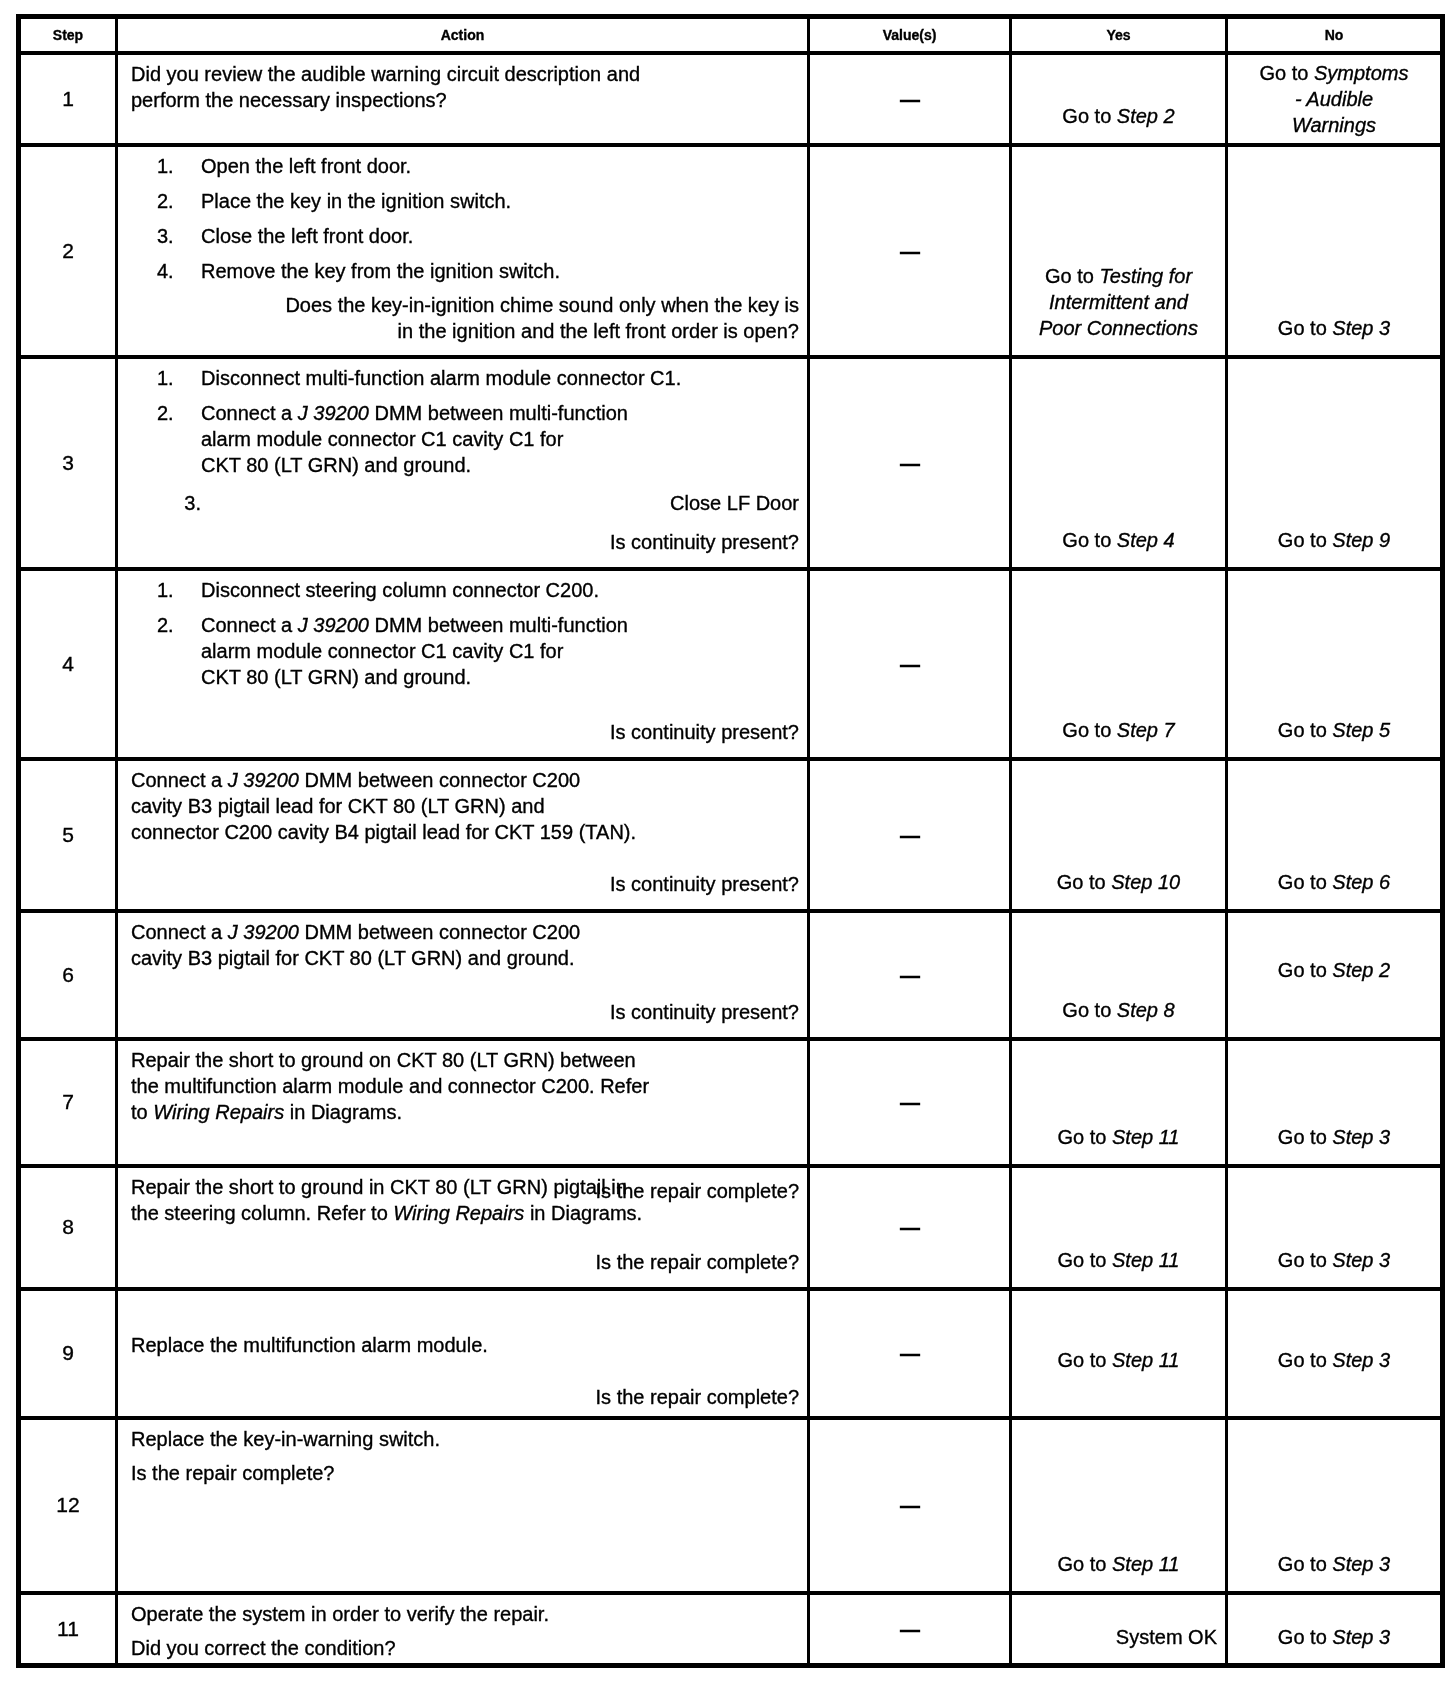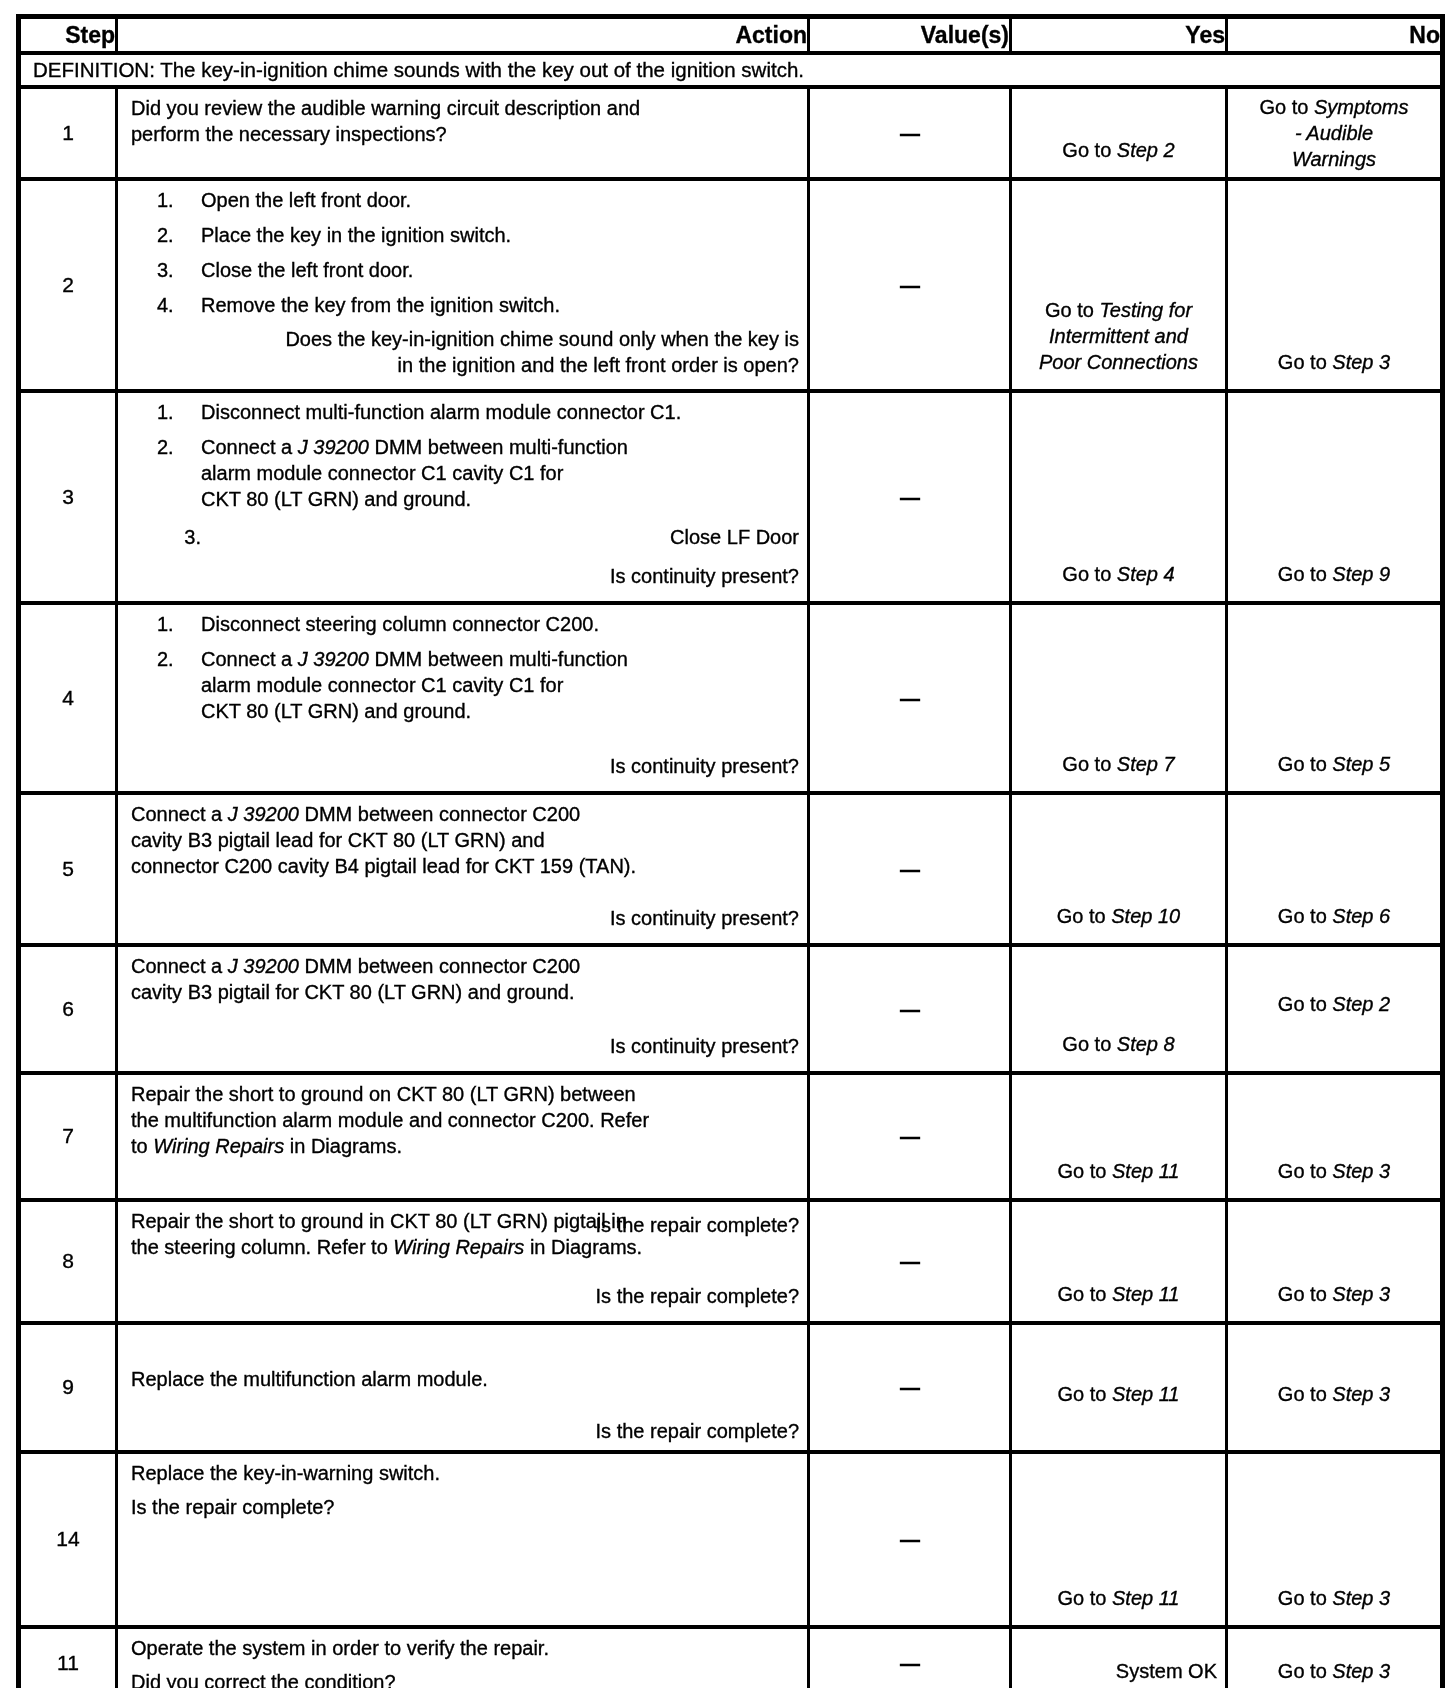--- a/index.html
+++ b/index.html
@@ -7,21 +7,21 @@
     width:1456px;height:1688px;background:#ffffff;color:#000;
     font-family:"Liberation Sans", sans-serif;
     font-size:20px;line-height:26px;
     -webkit-text-stroke:0.35px #000;
     position:relative;overflow:hidden;
   }
   .sheet{position:absolute;left:16px;top:14px;}
   table{border-collapse:collapse;table-layout:fixed;width:1424px;border:5px solid #000;}
   th,td{border:4px solid #000;border-left-width:3px;border-right-width:3px;padding:0;}
   thead tr.hdr{height:36px;}
-  th{font-weight:bold;font-size:23px;text-align:right;vertical-align:middle;}
+  th{font-weight:bold;font-size:14px;text-align:center;vertical-align:middle;}
   tr.defrow{height:34px;}
   tr.defrow td{font-size:20.5px;text-align:left;vertical-align:middle;padding:0 4px 0 12px;}
   td.c-step{text-align:center;vertical-align:middle;font-size:21px;}
   td.c-value{text-align:center;vertical-align:middle;}
   .dash{font-weight:bold;letter-spacing:-1px;}
   td.c-action{vertical-align:top;}
   td.c-dec{vertical-align:top;}
   .aw{box-sizing:border-box;display:flex;flex-direction:column;padding:6px 8px 5px 13px;}
   .blk{margin:0 0 8px 0;}
   .li{display:flex;padding-left:26px;margin-bottom:9px;}
@@ -50,23 +50,20 @@
         <col style="width:216px">
     </colgroup>
     <thead>
       <tr class="hdr">
         <th>Step</th>
         <th>Action</th>
         <th>Value(s)</th>
         <th>Yes</th>
         <th>No</th>
       </tr>
-      <tr class="defrow">
-        <td colspan="5">DEFINITION: The key-in-ignition chime sounds with the key out of the ignition switch.</td>
-      </tr>
     </thead>
     <tbody id="steps-body">
         <tr style="height: 92px;">
           <td class="c-step"><span>1</span></td>
           <td class="c-action">
             <div class="aw" style="height: 82px;">
               <div class="blk"><span>Did you review the audible warning circuit description and</span><br><span>perform the necessary inspections?</span></div>
             </div>
           </td>
           <td class="c-value"><span class="dash">—</span></td>
@@ -276,21 +273,21 @@
               <div><span>Go to </span><span class="it">Step 11</span></div>
             </div>
           </td>
           <td class="c-dec">
             <div class="vw v-bottom" style="height: 90px;">
               <div><span>Go to </span><span class="it">Step 3</span></div>
             </div>
           </td>
         </tr>
         <tr style="height: 175px;">
-          <td class="c-step"><span>14</span></td>
+          <td class="c-step"><span>12</span></td>
           <td class="c-action">
             <div class="aw" style="height: 165px;">
               <div class="blk"><span>Replace the key-in-warning switch.</span></div>
               <div class="blk q"><span>Is the repair complete?</span></div>
             </div>
           </td>
           <td class="c-value"><span class="dash">—</span></td>
           <td class="c-dec">
             <div class="vw v-bottom" style="height: 165px;">
               <div><span>Go to </span><span class="it">Step 11</span></div>

